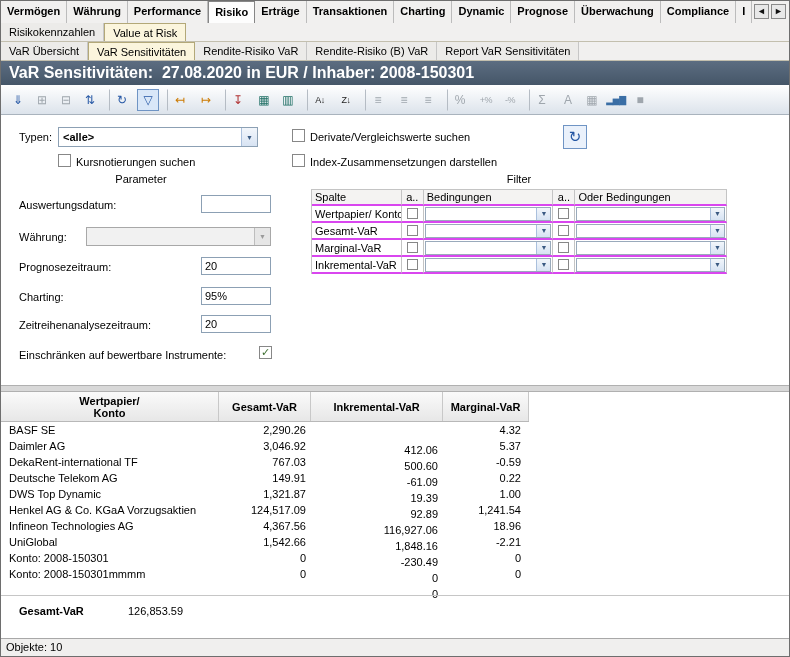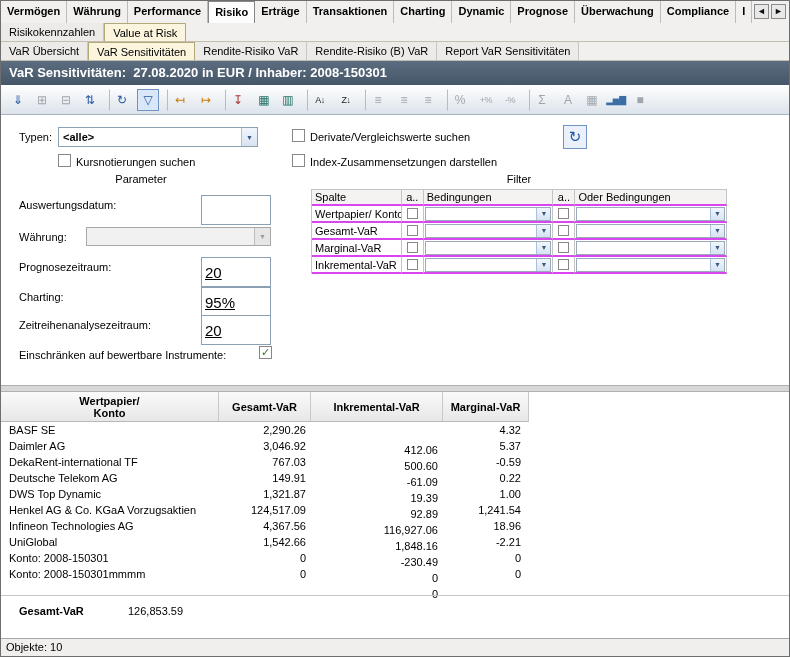--- a/index.html
+++ b/index.html
@@ -22,21 +22,21 @@
   .subtabs { position:absolute; left:0; width:100%; height:19px; background:#f1f0ef;
              border-bottom:1px solid #c3bfae; display:flex; }
   .subtabs.l2 { top:22px; } .subtabs.l3 { top:41px; }
   .subtab { padding:0 8px; line-height:18px; background:#ecebe9;
             border-right:1px solid #c6c6c6; white-space:nowrap; cursor:default; }
   .subtab[data-sel] { background:#fbf5dd; border:1px solid #b3a878; border-bottom:none; }
 
   
   .headerbar { position:absolute; top:60px; left:0; width:100%; height:24px;
                background:linear-gradient(#5c6d81,#455668); color:#fff;
-               font-weight:bold; font-size:13px; line-height:24px;
+               font-weight:bold; font-size:16px; line-height:24px;
                padding-left:8px; white-space:pre; }
 
   
   .toolbar { position:absolute; top:84px; left:0; width:100%; height:30px;
              background:linear-gradient(#ffffff,#dce3eb);
              border-bottom:1px solid #a9b3bd; display:flex; align-items:center;
              padding-left:5px; }
   .tbtn { width:22px; height:22px; display:flex; align-items:center; justify-content:center;
           font-size:12px; margin:0 1px; border:1px solid transparent; cursor:default; }
   .tbtn[data-cls~="c-blue"]   { color:#2456a4; }
@@ -47,22 +47,22 @@
   .tbtn[data-cls~="c-dark"]   { color:#222; }
   .tbtn[data-cls~="c-chart"]  { color:#3a6ea5; }
   .tbtn[data-cls~="small"]    { font-size:9px; letter-spacing:-0.5px; }
   .tbtn[data-cls~="active"]   { background:#d9e7f8; border:1px solid #6f94c4; }
   .tbtn[data-cls~="sep"]      { border-left:1px solid #b5bcc4; margin-left:7px; width:26px; }
 
   
   .formarea { position:absolute; left:0; top:114px; width:100%; height:270px; background:#fff; }
   .flabel { position:absolute; white-space:nowrap; }
   .sectitle { position:absolute; text-align:center; }
-  .tinput { position:absolute; height:30px; border:1px solid #8ca0b4; background:#fff;
-            font-family:"Liberation Sans", sans-serif; font-size:15px; padding:0 3px;text-decoration:underline; }
+  .tinput { position:absolute; height:18px; border:1px solid #8ca0b4; background:#fff;
+            font-family:"Liberation Sans", sans-serif; font-size:11px; padding:0 3px; }
   .combo { display:flex; align-items:center; border:1px solid #8ca0b4; background:#fff;
            height:20px; cursor:default; }
   .combo .val { flex:1; padding:0 4px; white-space:nowrap; overflow:hidden;font-weight:bold; }
   .combo .arrow { width:16px; height:100%; display:flex; align-items:center; justify-content:center;
                   font-size:7px; color:#3a5a83; background:linear-gradient(#f2f6fb,#d7e3f3);
                   border-left:1px solid #aac0dd; }
   .combo.disabled { background:#f1f1f1; border-color:#a8a8a8; }
   .combo.disabled .arrow { background:#e6e6e6; color:#9a9a9a; border-left-color:#bdbdbd; }
   .combo.abs { position:absolute; }
   .cb { width:13px; height:13px; border:1px solid #878787; background:#fff;

